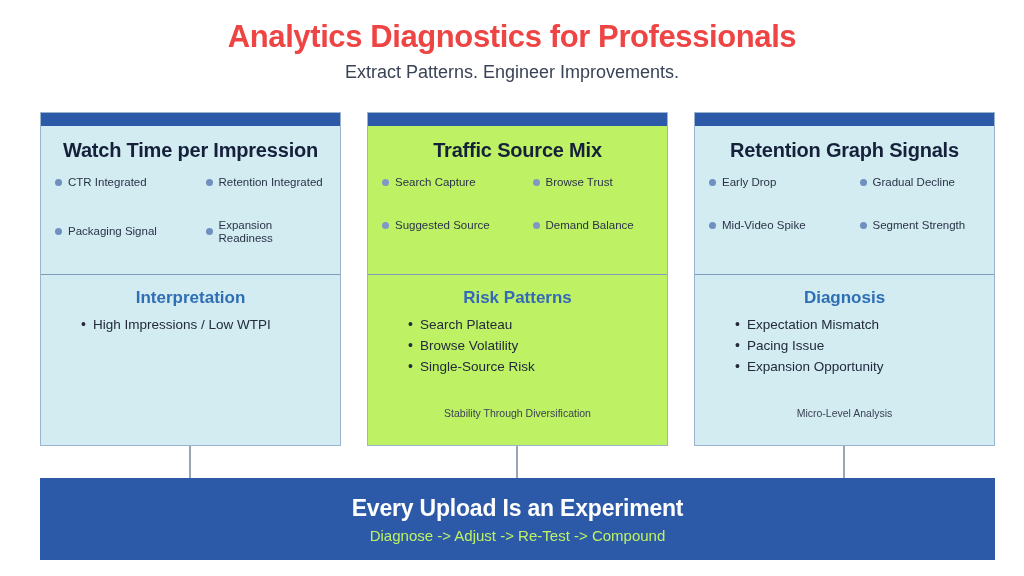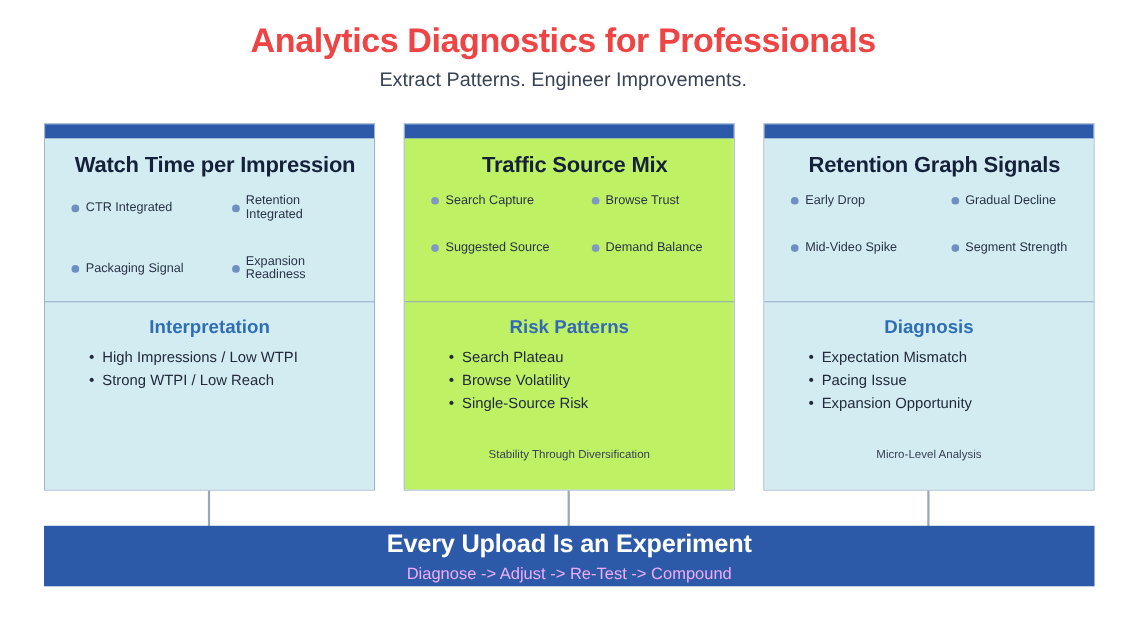--- a/index.html
+++ b/index.html
@@ -55,21 +55,21 @@
     position: relative;
   }
   .card-topbar {
     height: 13px;
     background: #2c5aa8;
     flex: 0 0 13px;
   }
   .card-upper {
     flex: 0 0 149px;
     box-sizing: border-box;
-    padding: 12px 10px 0 20px;
+    padding: 12px 10px 0 10px;
     border-bottom: 1px solid #7f9cbd;
     display: flex;
     flex-direction: column;
   }
   .card-title {
     font-size: 20px;
     font-weight: bold;
     color: #15203a;
     text-align: center;
     line-height: 1.22;
@@ -162,38 +162,38 @@
   .conn-1 { left: 189px; }
   .conn-2 { left: 516px; }
   .conn-3 { left: 843px; }
 
   
   .banner {
     position: absolute;
     left: 40px;
     top: 478px;
     width: 955px;
-    height: 55px;
+    height: 82px;
     background: #2c5aa8;
     box-sizing: border-box;
     display: flex;
     flex-direction: column;
     align-items: center;
     justify-content: center;
   }
   .banner-title {
     font-size: 23px;
     font-weight: bold;
     color: #ffffff;
     margin: 0;
     letter-spacing: -0.2px;
   }
   .banner-sub {
     font-size: 15px;
-    color: #f0abfc;
+    color: #bef264;
     margin: 5px 0 0 0;
   }
 </style>
 </head>
 <body>
 
 <div class="header">
   <h1 class="main-title">Analytics Diagnostics for Professionals</h1>
   <p class="sub-title">Extract Patterns. Engineer Improvements.</p>
 </div>
@@ -220,21 +220,20 @@
         <div class="tag">
           <span class="tag-dot"></span>
           <span>Expansion Readiness</span>
         </div>
       </div>
     </div>
     <div class="card-lower">
       <h3 class="section-heading">Interpretation</h3>
       <ul class="bullet-list">
         <li>High Impressions / Low WTPI</li>
-        <li>Strong WTPI / Low Reach</li>
       </ul>
     </div>
   </div>
 
   <div class="card theme-lav">
     <div class="card-topbar"></div>
     <div class="card-upper">
       <h2 class="card-title">Traffic Source Mix</h2>
       <div class="tag-grid">
         <div class="tag">

